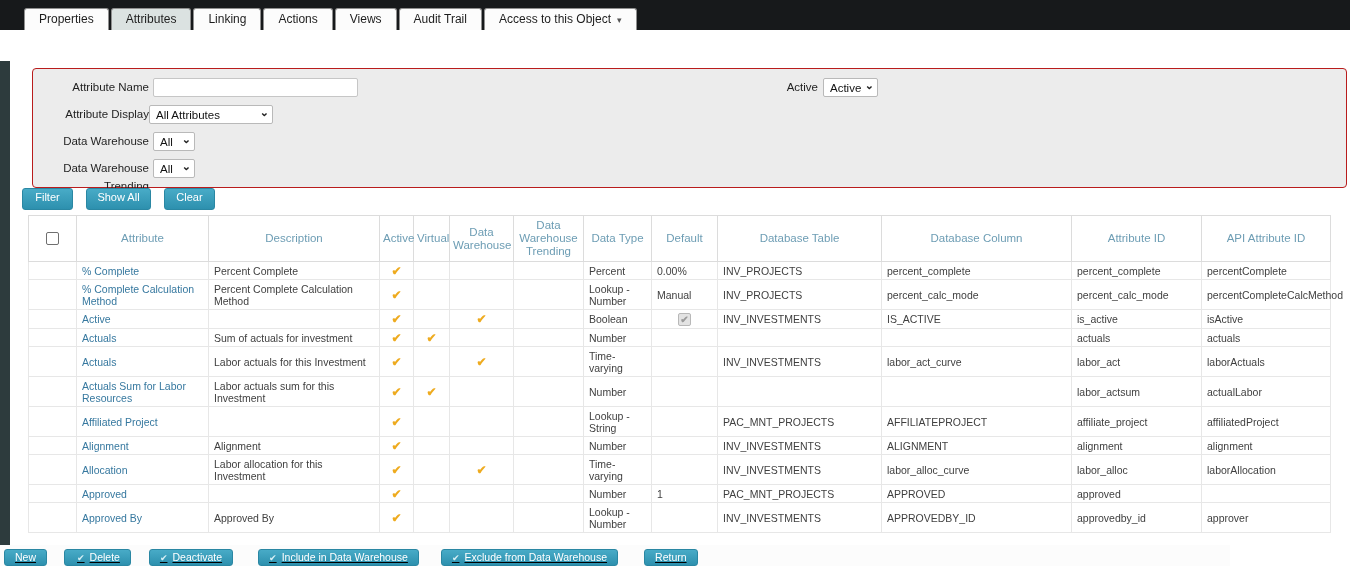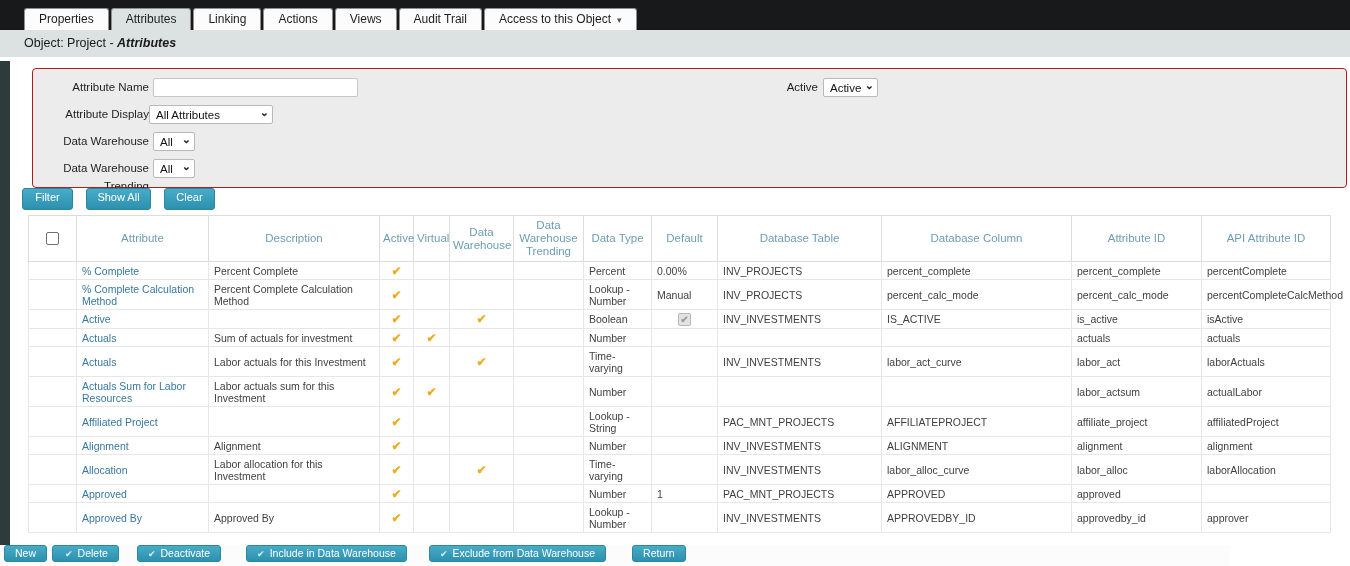--- a/index.html
+++ b/index.html
@@ -53,21 +53,21 @@
   .datatable tbody td:first-child { border-left:1px solid #e7e7e7; }
   .c-center { text-align:center; }
   .attr-link { color:#36789f; cursor:pointer; }
   .check { color:#eeab1f; font-size:12px; font-weight:bold; }
   .hdr-checkbox { width:13px; height:13px; background:#fff; border:1.5px solid #6f6f6f; border-radius:2px;
                   margin:0 auto; cursor:pointer; }
   .cb-disabled { width:13px; height:13px; background:#e3e3e3; border:1px solid #b8b8b8; border-radius:2px;
                  margin:0 auto; color:#9a9a9a; font-size:10px; line-height:11px; text-align:center; font-weight:bold; }
 
   
-  .footer { position:absolute; left:0; top:545px; width:1230px; height:21px; background:#fcfcfc; display:flex; align-items:flex-start; }
+  .footer { position:absolute; left:0; top:545px; width:1230px; height:21px; background:#fcfcfc; display:flex; align-items:flex-end;text-decoration:underline; }
   .fbtn { background:linear-gradient(#48abc7,#2d90ae); border:1px solid #2a87a3; border-radius:3px;
           color:#fff; font-size:10.5px; height:17px; line-height:15px; text-align:center; cursor:pointer;
           padding:0 10px; white-space:nowrap; }
   .fbtn .fcheck { color:#d8f0f5; font-size:9px; margin-right:5px; }
 </style>
 </head>
 <body>
 
 <div id="root">
 
@@ -76,21 +76,20 @@
         <div class="tab"><span>Properties</span></div>
         <div class="tab active"><span>Attributes</span></div>
         <div class="tab"><span>Linking</span></div>
         <div class="tab"><span>Actions</span></div>
         <div class="tab"><span>Views</span></div>
         <div class="tab"><span>Audit Trail</span></div>
         <div class="tab"><span>Access to this Object</span><span class="caret">▾</span></div>
       </div>
   </div>
 
-  <div class="object-strip"><span>Object: Project - </span><span class="object-title">Attributes</span></div>
 
   <div class="left-edge"></div>
 
   <div class="filter-panel">
     <span class="flabel lab-left" style="top:9px">Attribute Name</span>
     <input class="txt-input" style="left: 120px; top: 9px; width: 205px;" type="text" value="">
 
     <span class="flabel lab-left" style="top:36px">Attribute Display</span>
     <div class="sel" style="left:116px; top:36px; width:124px">
       <span class="sel-val">All Attributes</span>
@@ -323,20 +322,20 @@
           <td>INV_INVESTMENTS</td>
           <td>APPROVEDBY_ID</td>
           <td>approvedby_id</td>
           <td>approver</td>
         </tr>
       </tbody>
   </table>
 
   <div class="footer">
       <div class="fbtn" style="margin-left: 4px;"><span>New</span></div>
-      <div class="fbtn" style="margin-left: 5px; padding-left: 12px;"><span class="fcheck">✔</span><span>Delete</span></div>
+      <div class="fbtn" style="margin-left: 17px; padding-left: 12px;"><span class="fcheck">✔</span><span>Delete</span></div>
       <div class="fbtn" style="margin-left: 18px;"><span class="fcheck">✔</span><span>Deactivate</span></div>
       <div class="fbtn" style="margin-left: 25px;"><span class="fcheck">✔</span><span>Include in Data Warehouse</span></div>
       <div class="fbtn" style="margin-left: 22px;"><span class="fcheck">✔</span><span>Exclude from Data Warehouse</span></div>
       <div class="fbtn" style="margin-left: 26px;"><span>Return</span></div>
     </div>
 
 </div>
 
 </body></html>

